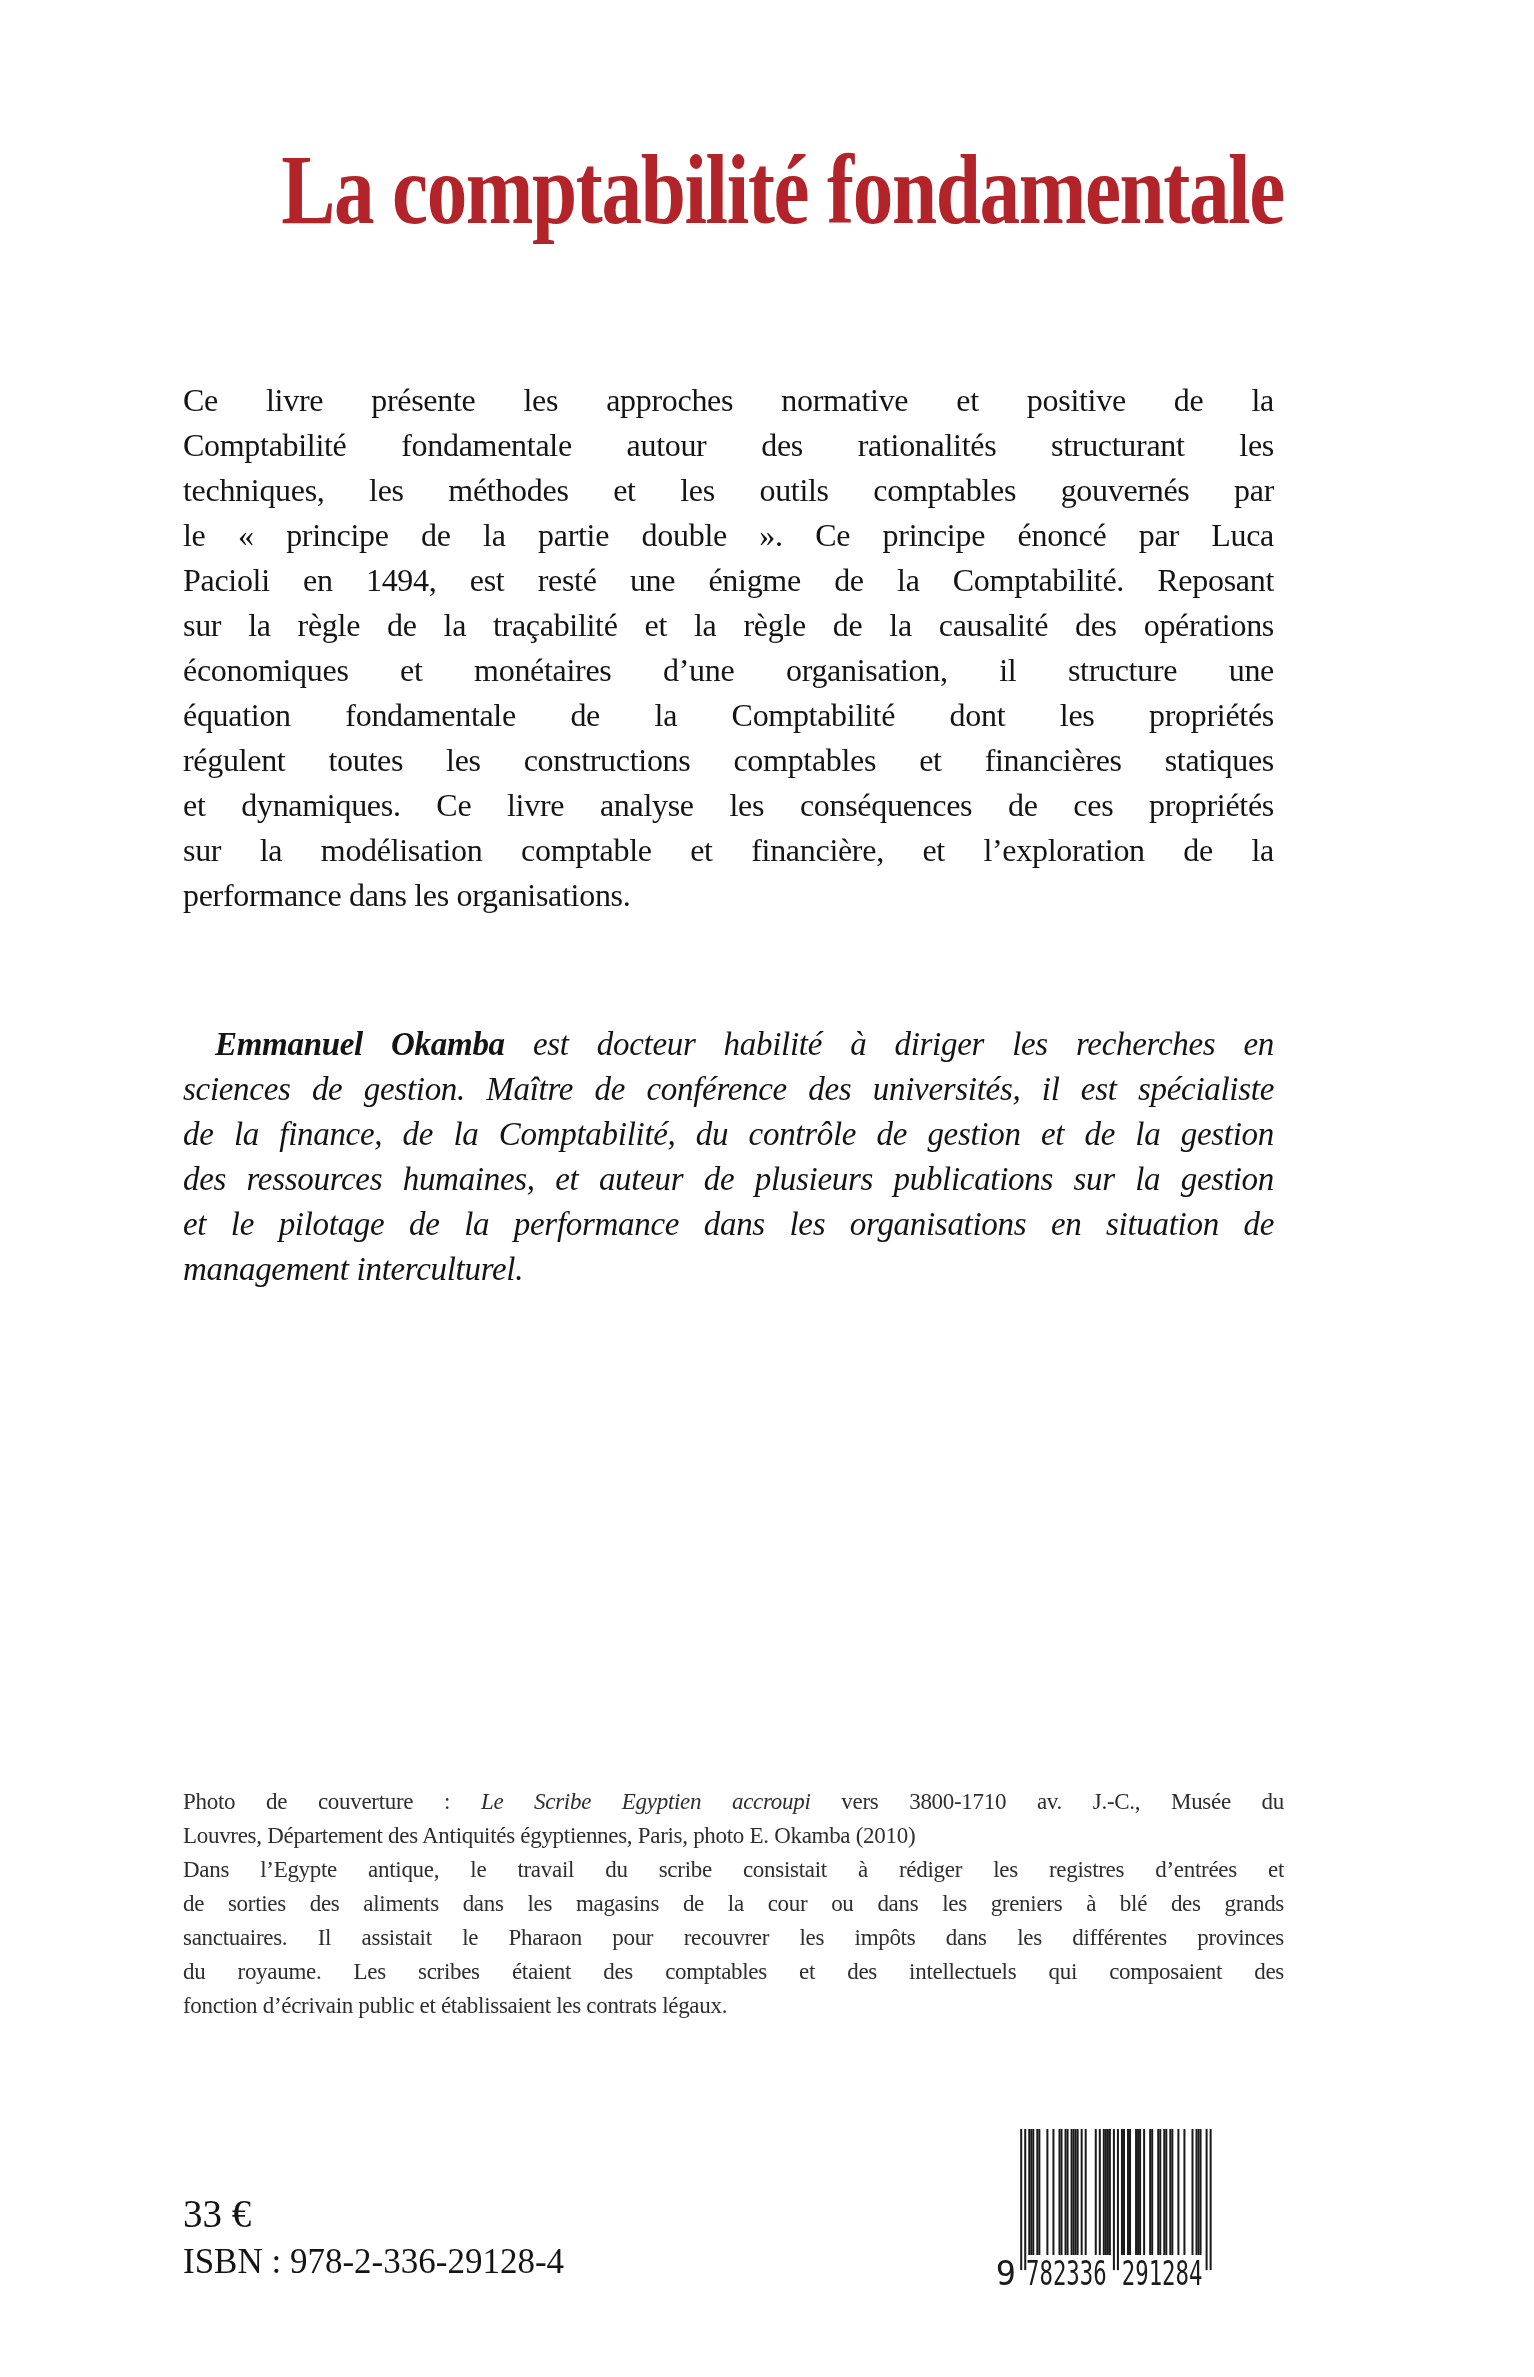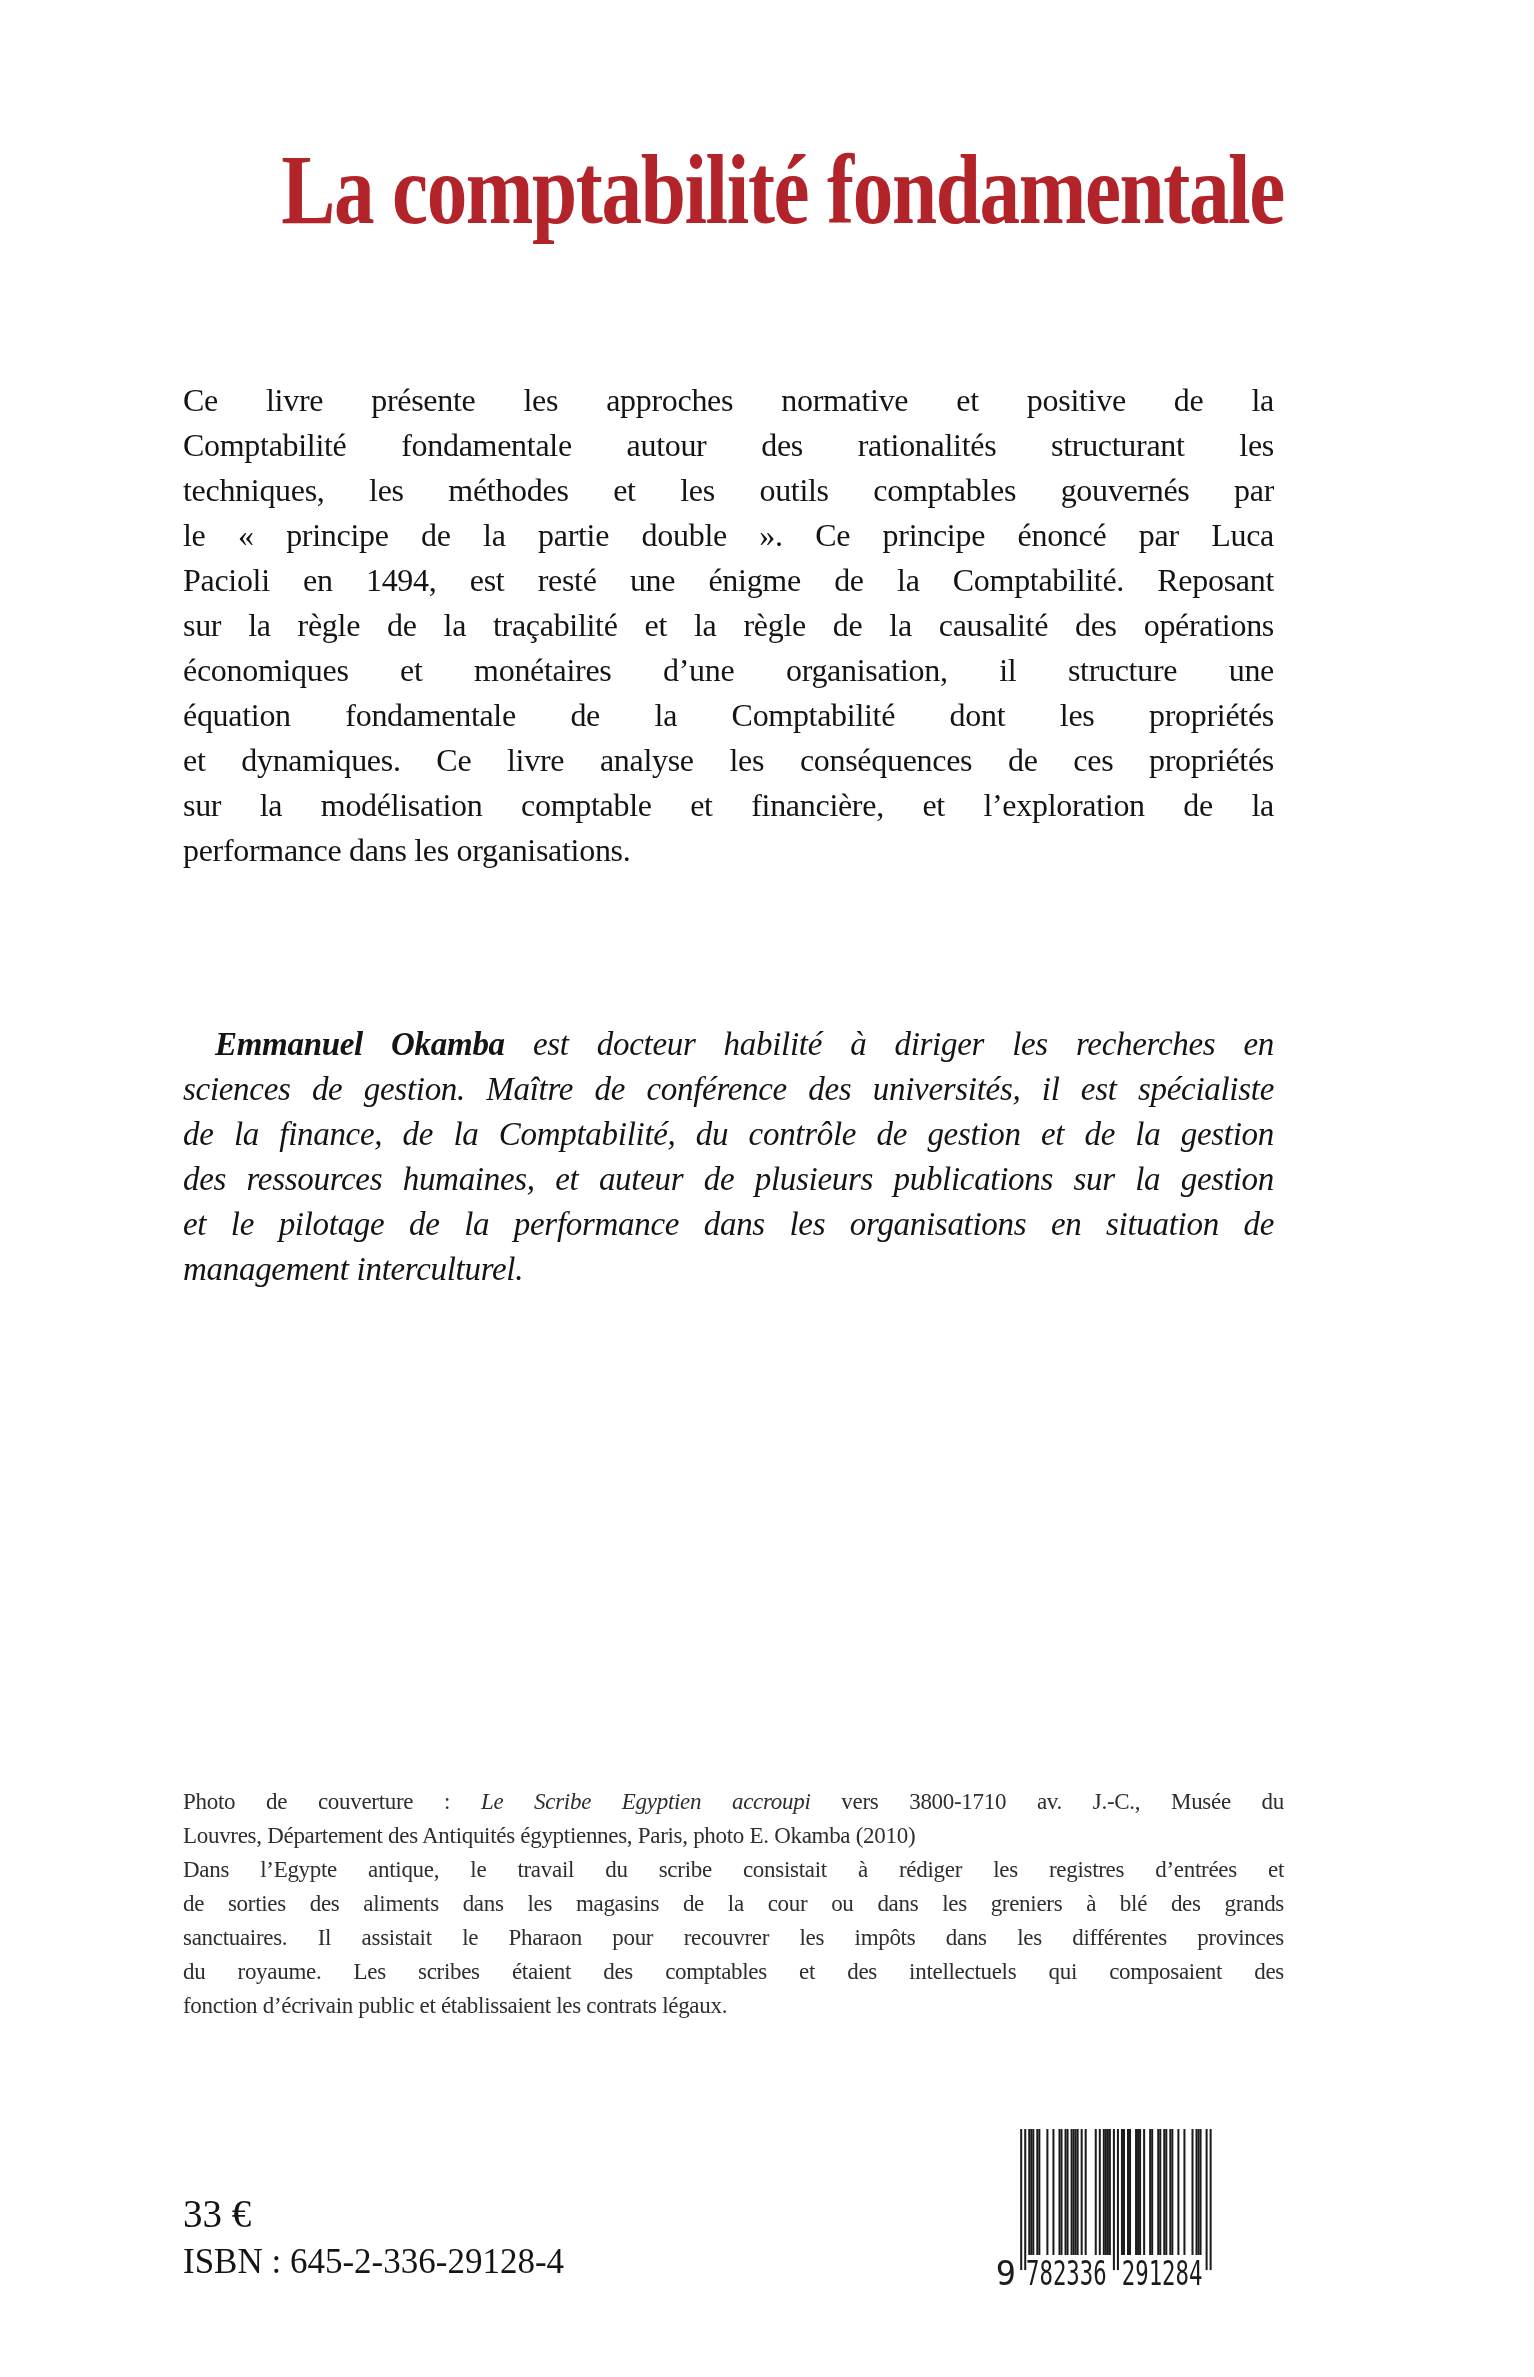--- a/index.html
+++ b/index.html
@@ -71,20 +71,21 @@
 
   <div class="synopsis">
       <div class="line just">Ce livre présente les approches normative et positive de la</div>
       <div class="line just">Comptabilité fondamentale autour des rationalités structurant les</div>
       <div class="line just">techniques, les méthodes et les outils comptables gouvernés par</div>
       <div class="line just">le « principe de la partie double ». Ce principe énoncé par Luca</div>
       <div class="line just">Pacioli en 1494, est resté une énigme de la Comptabilité. Reposant</div>
       <div class="line just">sur la règle de la traçabilité et la règle de la causalité des opérations</div>
       <div class="line just">économiques et monétaires d’une organisation, il structure une</div>
       <div class="line just">équation fondamentale de la Comptabilité dont les propriétés</div>
+      <div class="line just">régulent toutes les constructions comptables et financières statiques</div>
       <div class="line just">et dynamiques. Ce livre analyse les conséquences de ces propriétés</div>
       <div class="line just">sur la modélisation comptable et financière, et l’exploration de la</div>
       <div class="line">performance dans les organisations.</div>
     </div>
 
   <div class="bio">
     <div class="line just"><span class="bio-name">Emmanuel Okamba</span><span> est docteur habilité à diriger les recherches en</span></div>
   <div class="line just">sciences de gestion. Maître de conférence des universités, il est spécialiste</div>
       <div class="line just">de la finance, de la Comptabilité, du contrôle de gestion et de la gestion</div>
       <div class="line just">des ressources humaines, et auteur de plusieurs publications sur la gestion</div>
@@ -97,21 +98,21 @@
     <div class="line">Louvres, Département des Antiquités égyptiennes, Paris, photo E. Okamba (2010)</div>
   <div class="line just">Dans l’Egypte antique, le travail du scribe consistait à rédiger les registres d’entrées et</div>
       <div class="line just">de sorties des aliments dans les magasins de la cour ou dans les greniers à blé des grands</div>
       <div class="line just">sanctuaires. Il assistait le Pharaon pour recouvrer les impôts dans les différentes provinces</div>
       <div class="line just">du royaume. Les scribes étaient des comptables et des intellectuels qui composaient des</div>
       <div class="line">fonction d’écrivain public et établissaient les contrats légaux.</div>
     </div>
 
   <div class="price">33 €</div>
 
-  <div class="isbn">ISBN : 645-2-336-29128-4</div>
+  <div class="isbn">ISBN : 978-2-336-29128-4</div>
 
   <div class="barcode">
     <svg id="bc" width="220" height="168" viewBox="0 0 262 200">
         <rect x="30.0" y="0" width="2.4" height="168" fill="#1b1b1b"></rect>
         <rect x="34.8" y="0" width="2.4" height="168" fill="#1b1b1b"></rect>
         <rect x="39.6" y="0" width="2.4" height="150" fill="#1b1b1b"></rect>
         <rect x="42.0" y="0" width="2.4" height="150" fill="#1b1b1b"></rect>
         <rect x="44.4" y="0" width="2.4" height="150" fill="#1b1b1b"></rect>
         <rect x="49.2" y="0" width="2.4" height="150" fill="#1b1b1b"></rect>
         <rect x="51.6" y="0" width="2.4" height="150" fill="#1b1b1b"></rect>

